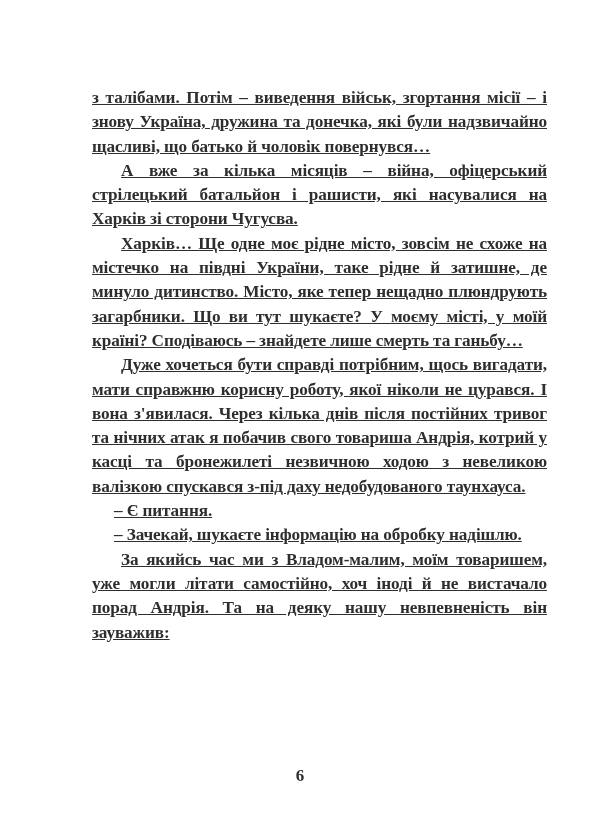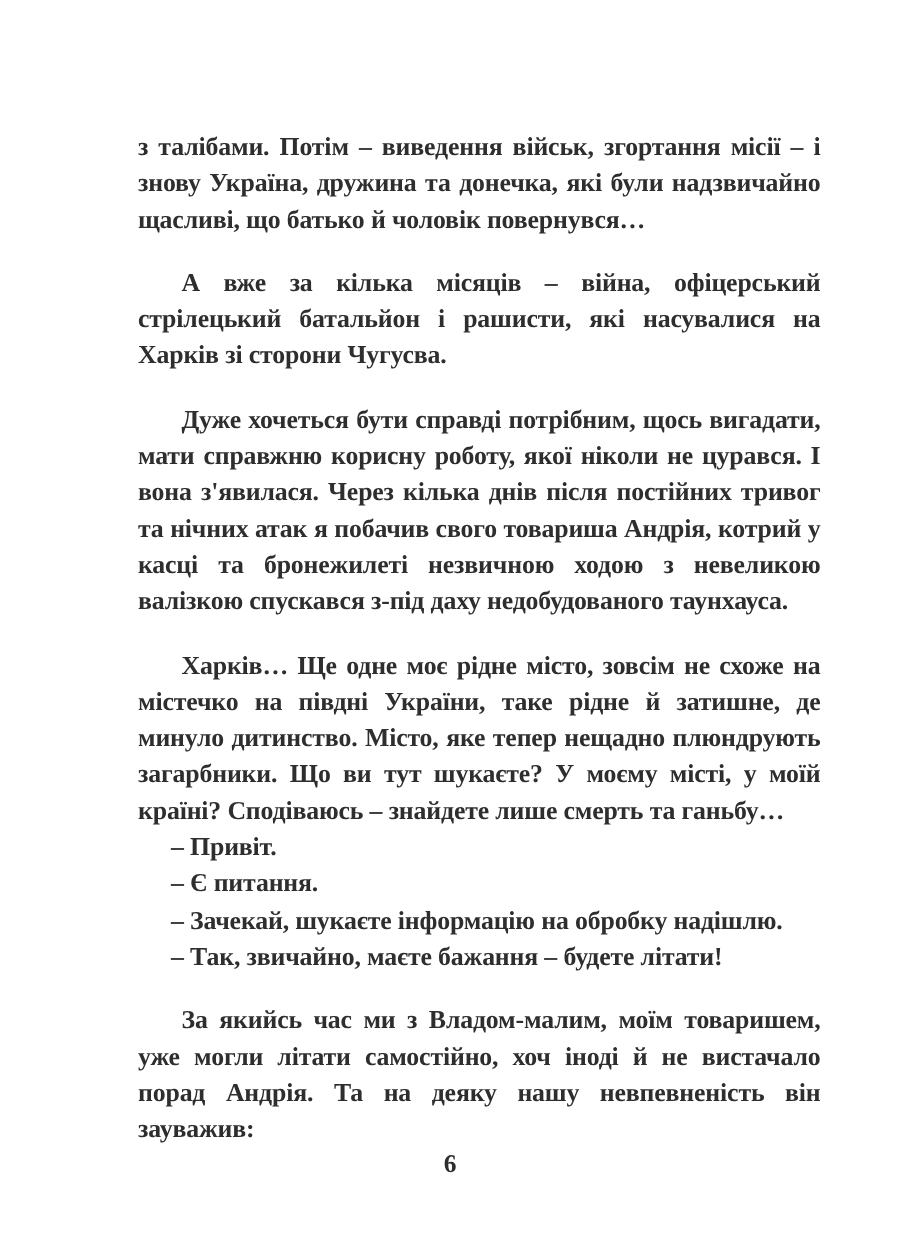--- a/index.html
+++ b/index.html
@@ -22,24 +22,24 @@
       font-size: 17.2px;
       line-height: 24.3px;
       color: #2e2e2e;
       text-align: justify;
       font-weight: 600;
       letter-spacing: -0.1px;
     }
     .para {
       margin: 0;
       text-indent: 0;
+      text-decoration: underline;
     }
     .para.indent {
       text-indent: 29px;
-      margin-top: 18px;
     }
     .para.dialog {
       text-indent: 22px;
     }
     .page-number {
       position: absolute;
       left: 0;
       width: 600px;
       top: 766px;
       text-align: center;
@@ -48,22 +48,20 @@
       font-weight: 600;
       color: #2e2e2e;
     }
   </style>
 </head>
 <body>
 
 <div class="page">
   <p class="para">з талібами. Потім – виведення військ, згортання місії – і знову Україна, дружина та донечка, які були надзвичайно щасливі, що батько й чоловік повернувся…</p>
   <p class="para indent">А вже за кілька місяців – війна, офіцерський стрілецький батальйон і рашисти, які насувалися на Харків зі сторони Чугу­сва.</p>
+  <p class="para indent">Харків… Ще одне моє рідне місто, зовсім не схоже на міс­течко на півдні України, таке рідне й затишне, де минуло дитин­ство. Місто, яке тепер нещадно плюндрують загарбники. Що ви тут шукаєте? У моєму місті, у моїй країні? Сподіваюсь – зна­йдете лише смерть та ганьбу…</p>
   <p class="para indent">Дуже хочеться бути справді потрібним, щось вигадати, мати справжню корисну роботу, якої ніколи не цурався. І вона з'явилася. Через кілька днів після постійних тривог та нічних атак я побачив свого товариша Андрія, котрий у касці та бро­нежилеті незвичною ходою з невеликою валізкою спускався з-під даху недобудованого таунхауса.</p>
-  <p class="para indent">Харків… Ще одне моє рідне місто, зовсім не схоже на міс­течко на півдні України, таке рідне й затишне, де минуло дитин­ство. Місто, яке тепер нещадно плюндрують загарбники. Що ви тут шукаєте? У моєму місті, у моїй країні? Сподіваюсь – зна­йдете лише смерть та ганьбу…</p>
-  <p class="para dialog">– Привіт.</p>
   <p class="para dialog">– Є питання.</p>
   <p class="para dialog">– Зачекай, шукаєте інформацію на обробку надішлю.</p>
-  <p class="para dialog">– Так, звичайно, маєте бажання – будете літати!</p>
   <p class="para indent">За якийсь час ми з Владом-малим, моїм товаришем, уже могли літати самостійно, хоч іноді й не вистачало порад Андрія. Та на деяку нашу невпевненість він зауважив:</p>
 </div>
 
 <div class="page-number">6</div>
 
 </body></html>

